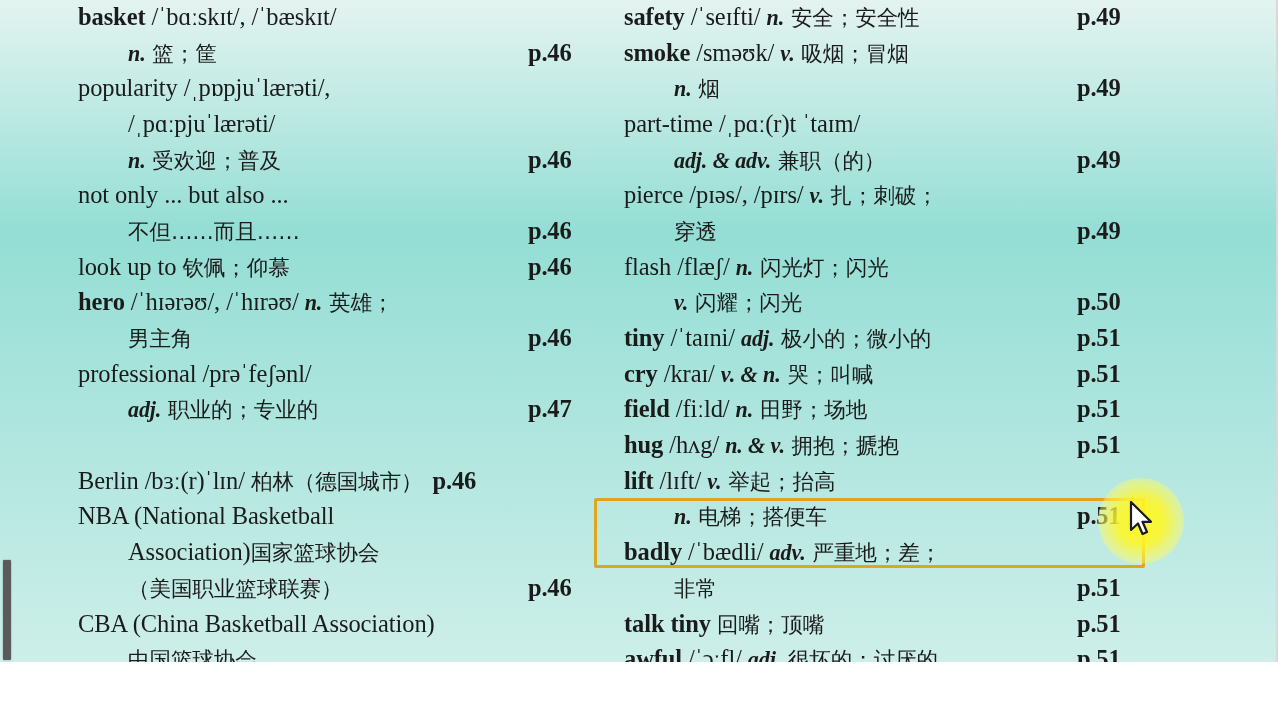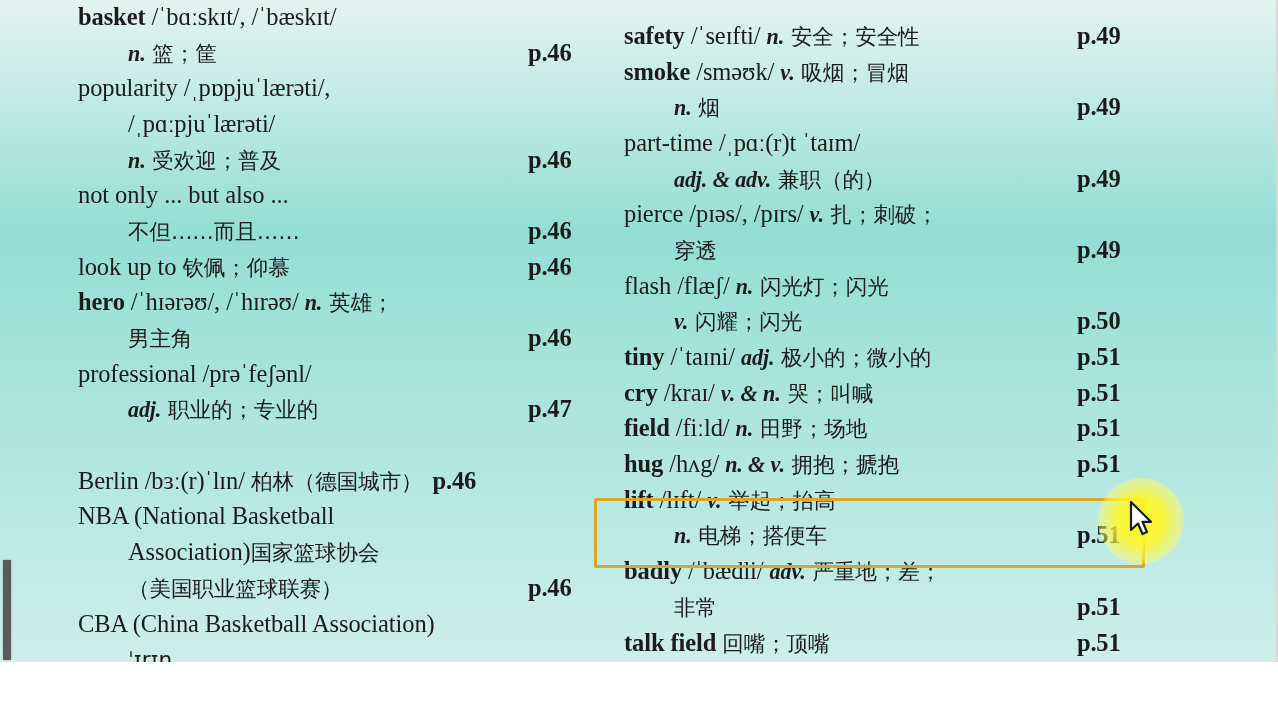--- a/index.html
+++ b/index.html
@@ -28,21 +28,21 @@
   }
 
   
   .column {
     position: absolute;
     top: 0;
     font-size: 24.5px;
     line-height: 35.7px;
   }
   #col-left  { left: 0px;   width: 600px; }
-  #col-right { left: 600px; width: 600px; margin-top: 19px; }
+  #col-right { left: 600px; width: 600px; }
 
   .entry { position: relative; }
 
   .line {
     position: relative;
     height: 35.7px;
     white-space: nowrap;
     display: block;
   }
   .line .txt {
@@ -223,21 +223,21 @@
         <div class="line indent">
           <span class="txt"><span class="cn">（美国职业篮球联赛）</span></span>
           <span class="pg">p.46</span>
         </div>
       </div>
       <div class="entry">
         <div class="line">
           <span class="txt"><span class="plain">CBA (China Basketball Association)</span></span>
         </div>
         <div class="line indent">
-          <span class="txt"><span class="cn">ˈɪrɪŋ</span></span>
+          <span class="txt"><span class="cn">中国篮球协会</span></span>
         </div>
         <div class="line indent">
           <span class="txt"><span class="cn">（中国职业篮球联赛）</span></span>
           <span class="pg">p.46</span>
         </div>
       </div>
     </div>
   <div class="column" id="col-right">
       <div class="entry">
         <div class="line">
@@ -318,21 +318,21 @@
         <div class="line">
           <span class="txt"><span class="hw">badly</span><span class="ipa"> /ˈbædli/ </span><span class="pos">adv.</span><span class="cn"> 严重地；差；</span></span>
         </div>
         <div class="line indent">
           <span class="txt"><span class="cn">非常</span></span>
           <span class="pg">p.51</span>
         </div>
       </div>
       <div class="entry">
         <div class="line">
-          <span class="txt"><span class="hw">talk field </span><span class="cn">回嘴；顶嘴</span></span>
+          <span class="txt"><span class="hw">talk tiny </span><span class="cn">回嘴；顶嘴</span></span>
           <span class="pg">p.51</span>
         </div>
       </div>
       <div class="entry">
         <div class="line">
           <span class="txt"><span class="hw">awful</span><span class="ipa"> /ˈɔːfl/ </span><span class="pos">adj.</span><span class="cn"> 很坏的；讨厌的</span></span>
           <span class="pg">p.51</span>
         </div>
       </div>
     </div>

